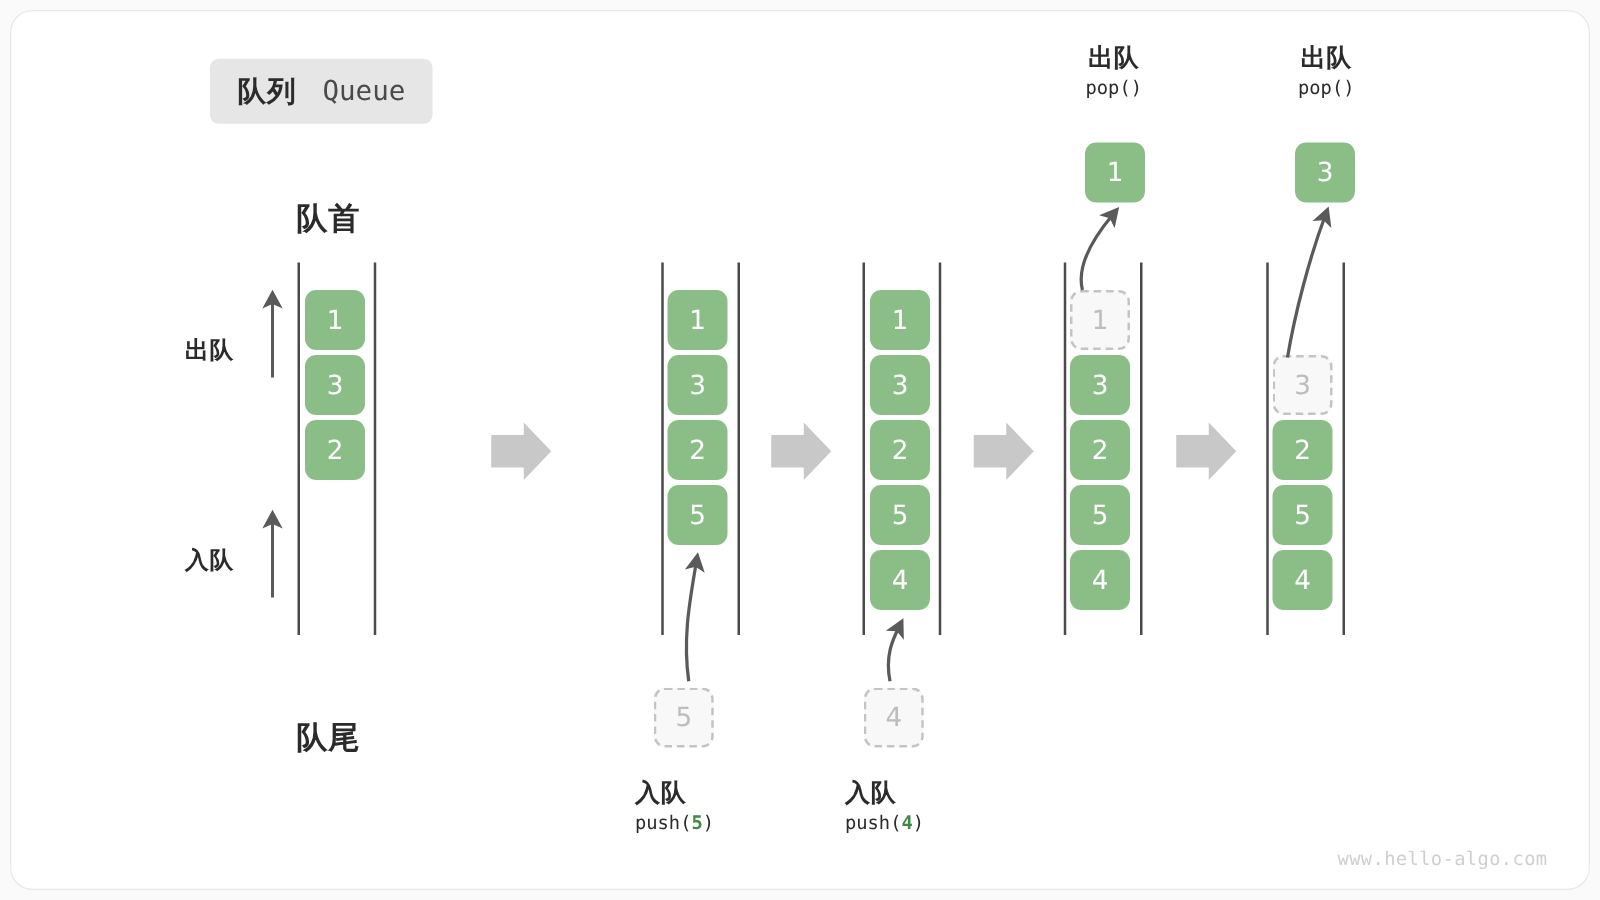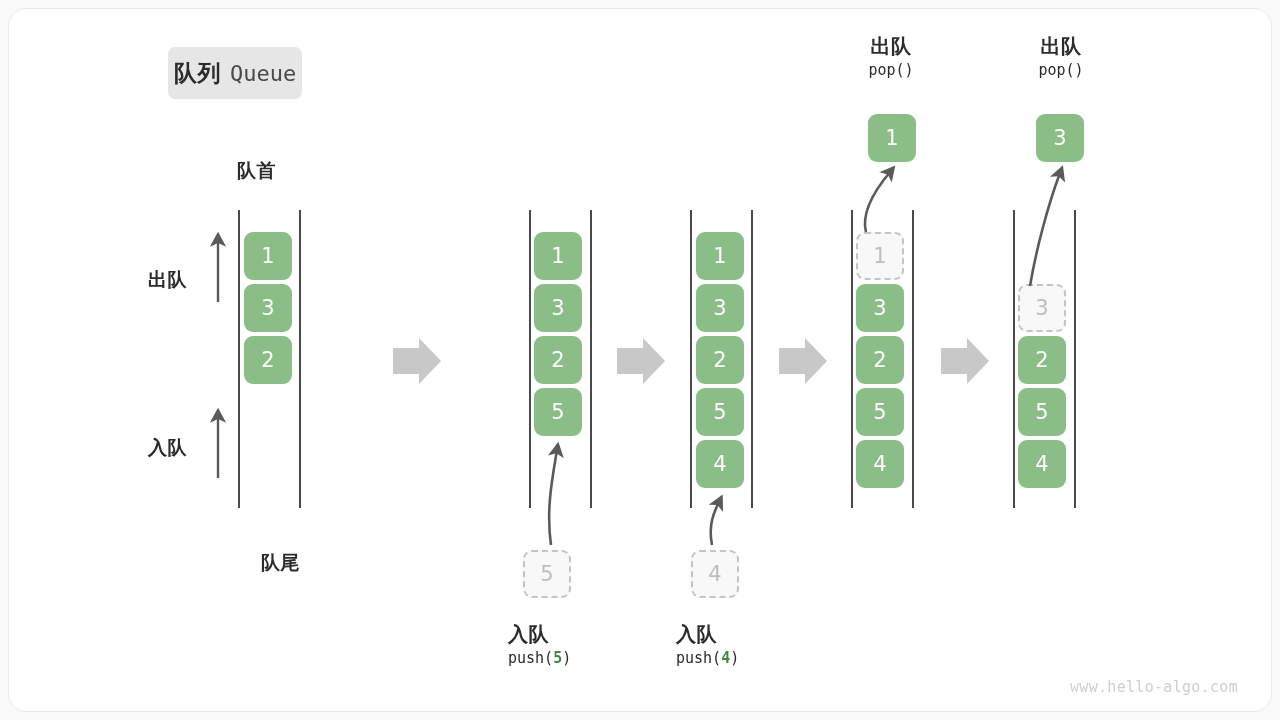--- a/index.html
+++ b/index.html
@@ -26,26 +26,26 @@
     border-radius: 18px;
     box-sizing: border-box;
   }
 
   
   .title-badge {
     position: absolute;
     left: 168px;
     top: 47px;
     height: 52px;
-    padding: 0 6px;
+    padding: 0 22px;
     background: #e6e6e6;
     border-radius: 7px;
     display: flex;
     align-items: center;
-    gap: 9px;
+    gap: 21px;
     white-space: nowrap;
     text-align: center;
   }
   .title-cn {
     font-size: 23px;
     font-weight: bold;
     color: #2b2b2b;
     font-family: "DejaVu Sans", "Liberation Sans", sans-serif;
     letter-spacing: 0.5px;
   }
@@ -54,21 +54,21 @@
     color: #4a4a4a;
     font-family: "DejaVu Sans Mono", "Liberation Mono", monospace;
   }
 
   
   .abs-label {
     position: absolute;
     white-space: nowrap;
   }
   .hdr-label {
-    font-size: 19px;
+    font-size: 25px;
     font-weight: bold;
     color: #2b2b2b;
     font-family: Liberation Mono, monospace;
     letter-spacing: 0.5px;
   }
   .side-label {
     font-size: 19px;
     font-weight: bold;
     color: #2b2b2b;
     font-family: "DejaVu Sans", "Liberation Sans", sans-serif;
@@ -152,21 +152,21 @@
 
 <div id="stage">
   <div id="card"></div>
 
   <div class="title-badge">
     <span class="title-cn">队列</span>
     <span class="title-en">Queue</span>
   </div>
 
   <div class="abs-label hdr-label" style="left:237px; top:158px;">队首</div>
-  <div class="abs-label hdr-label" style="left:237px; top:550px;margin-left:24px;">队尾</div>
+  <div class="abs-label hdr-label" style="left:237px; top:573px;">队尾</div>
 
   <div class="abs-label side-label" style="left:148px; top:267px;">出队</div>
   <div class="abs-label side-label" style="left:148px; top:435px;">入队</div>
 
   <div class="rail" style="left:238px; top:210px; height:298px;"></div>
   <div class="rail" style="left:299px; top:210px; height:298px;"></div>
 
   <div class="cell" style="left:244px; top:232px;">1</div>
   <div class="cell" style="left:244px; top:284px;">3</div>
   <div class="cell" style="left:244px; top:336px;">2</div>

